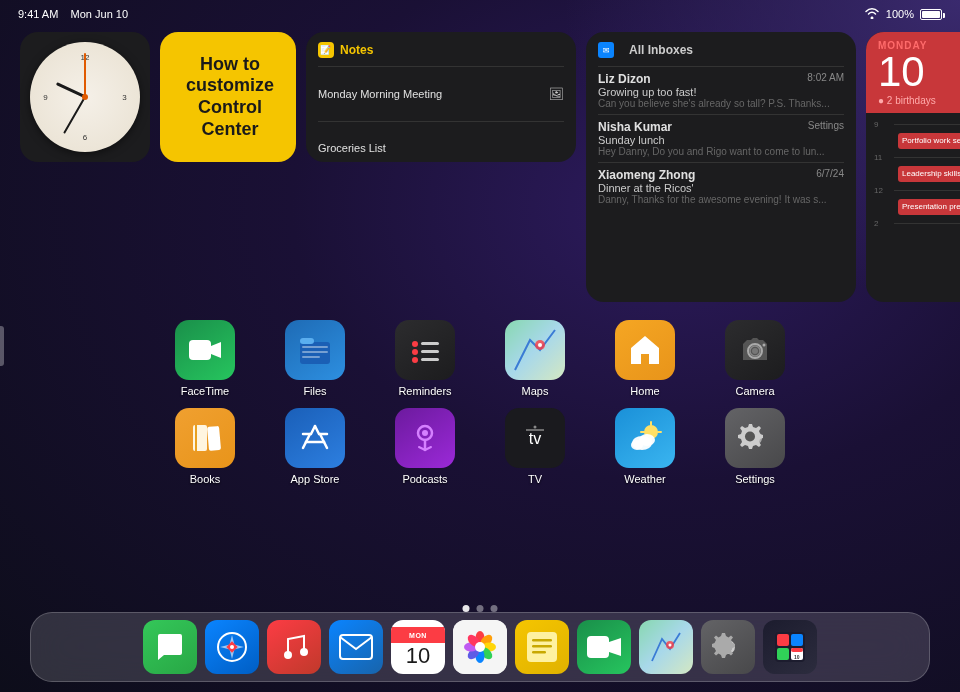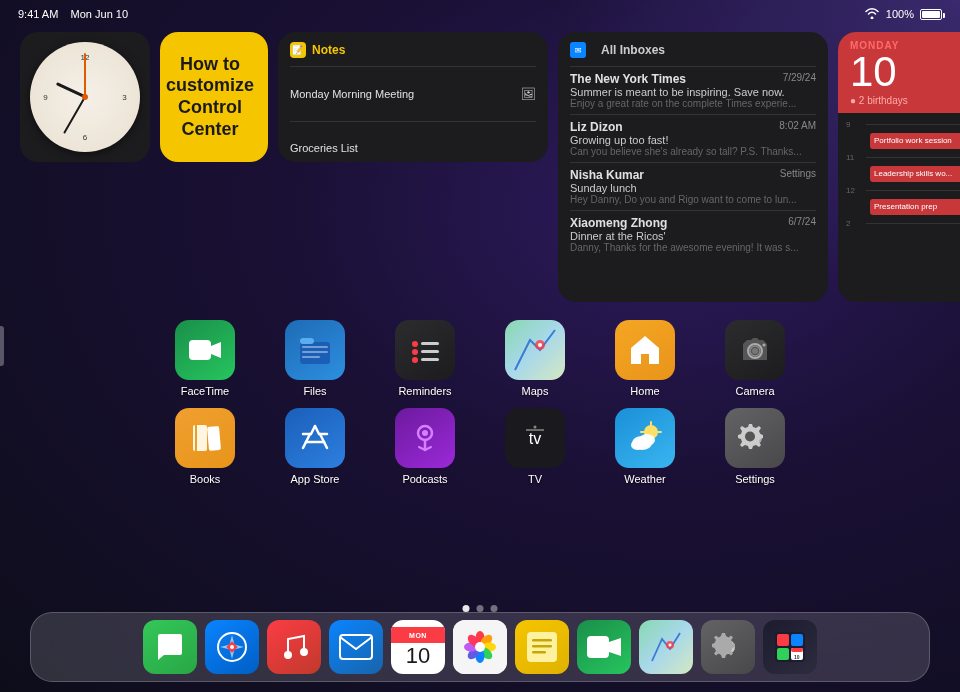--- a/index.html
+++ b/index.html
@@ -147,28 +147,28 @@
       width: 6px; height: 6px;
       background: #e05a00;
       border-radius: 50%;
       top: 50%; left: 50%;
       transform: translate(-50%, -50%);
       z-index: 2;
     }
 
     
     .customize-widget {
-      width: 108px;
+      width: 136px;
       height: 130px;
       background: #f5c500;
       border-radius: 18px;
       display: flex;
       align-items: center;
-      justify-content: flex-end;
-      padding: 14px;
+      justify-content: flex-start;
+      padding: 26px;
     }
     .customize-widget-text {
       font-size: 18px;
       font-weight: 700;
       color: #1a1a1a;
       line-height: 1.2;
       text-align: center;
     }
 
     
@@ -570,28 +570,20 @@
     </div>
   </div>
 
   <div class="mail-widget">
     <div class="mail-header">
       <div class="mail-icon">✉</div>
       <span class="mail-title">All Inboxes</span>
     </div>
     <div class="mail-item">
       <div class="mail-from">
-        <span>The New York Times</span>
-        <span class="mail-date">7/29/24</span>
-      </div>
-      <div class="mail-subject">Summer is meant to be inspiring. Save now.</div>
-      <div class="mail-preview">Enjoy a great rate on the complete Times experie...</div>
-    </div>
-    <div class="mail-item">
-      <div class="mail-from">
         <span>Liz Dizon</span>
         <span class="mail-date">8:02 AM</span>
       </div>
       <div class="mail-subject">Growing up too fast!</div>
       <div class="mail-preview">Can you believe she's already so tall? P.S. Thanks...</div>
     </div>
     <div class="mail-item">
       <div class="mail-from">
         <span>Nisha Kumar</span>
         <span class="mail-date">Settings</span>

